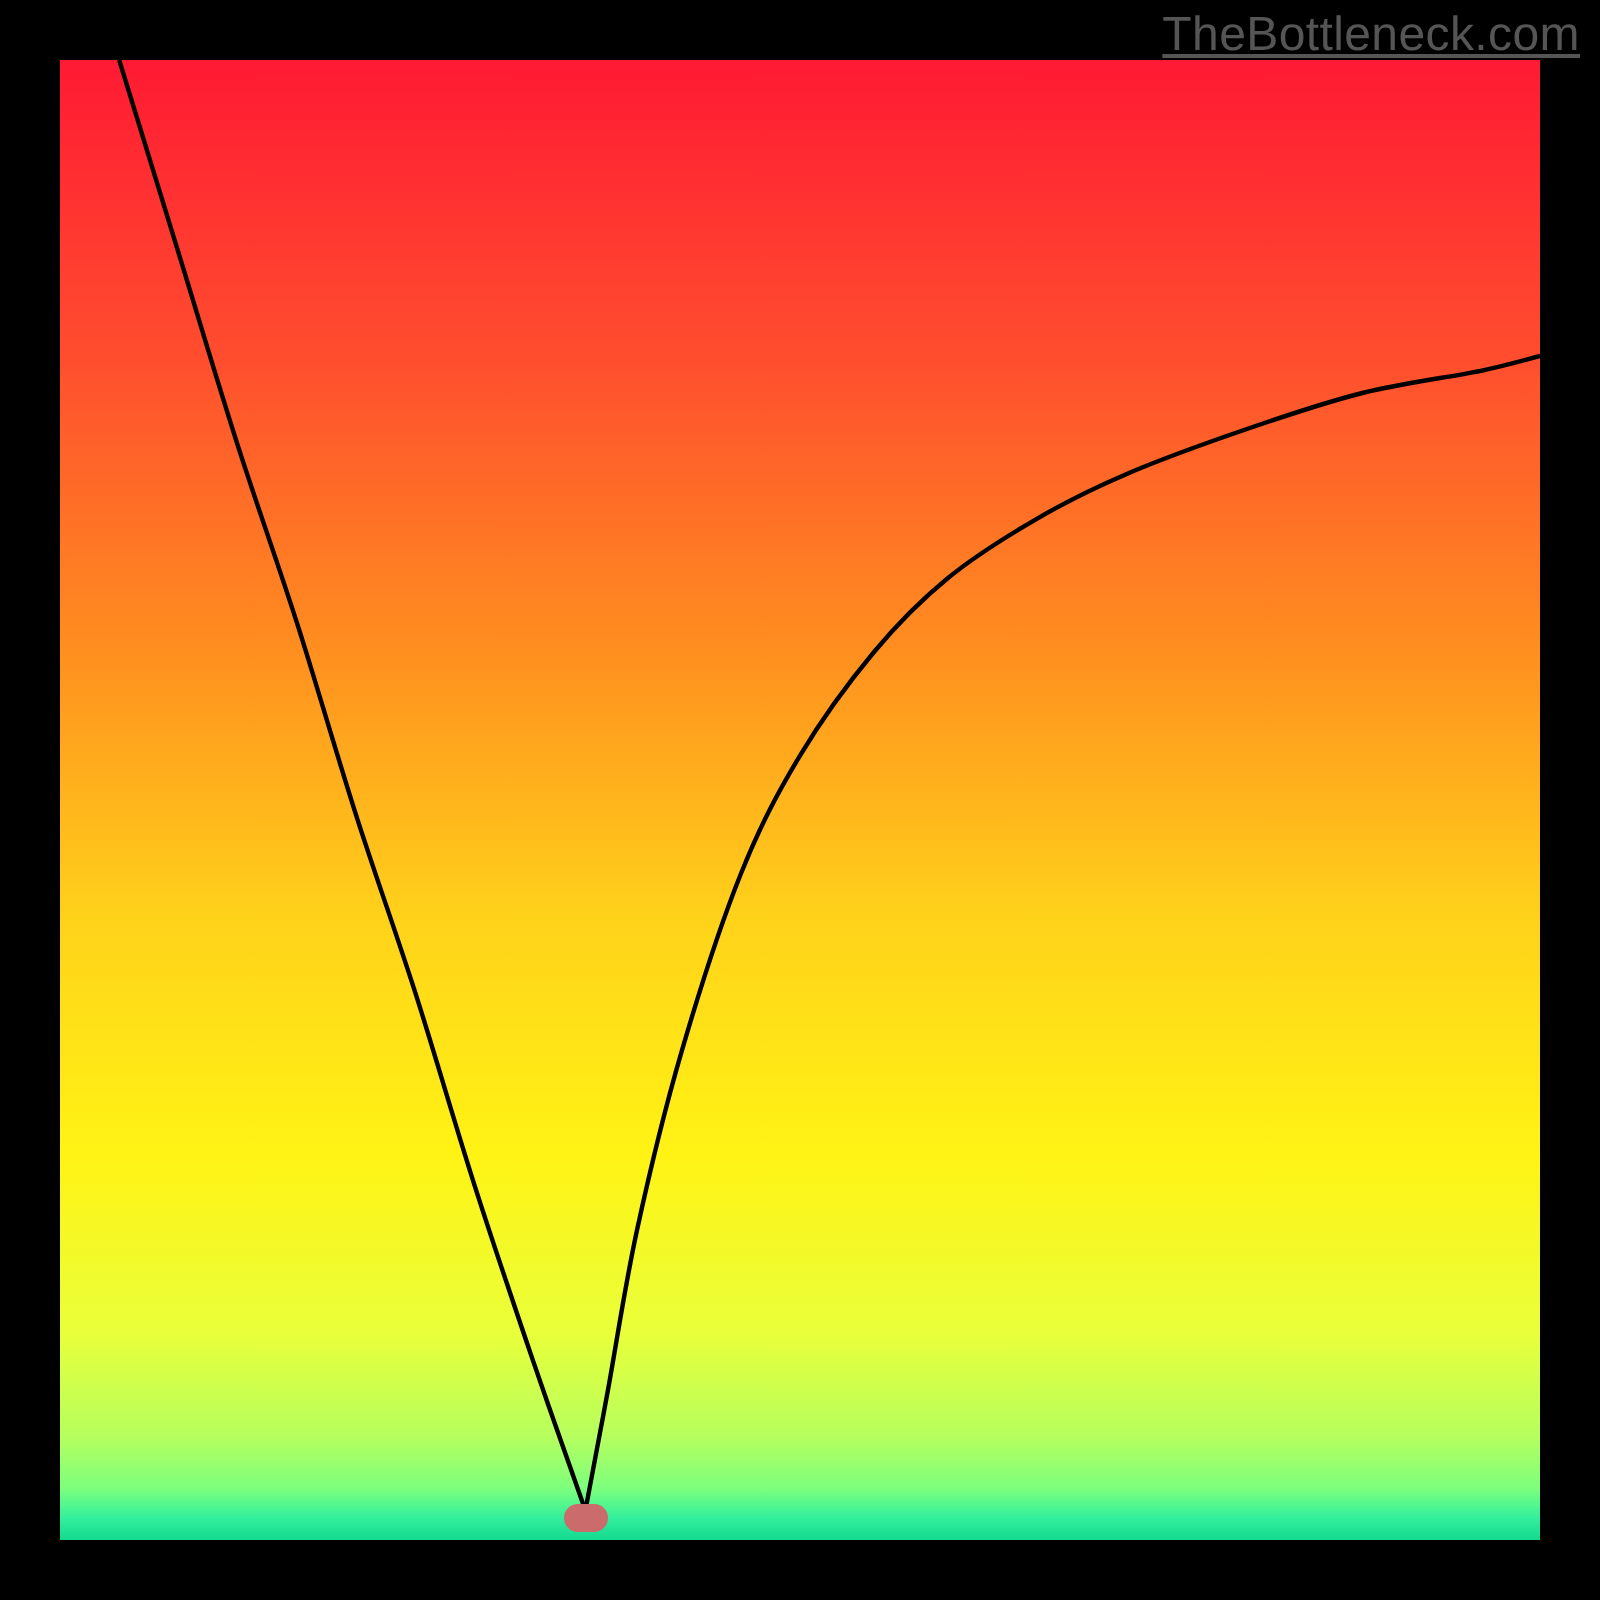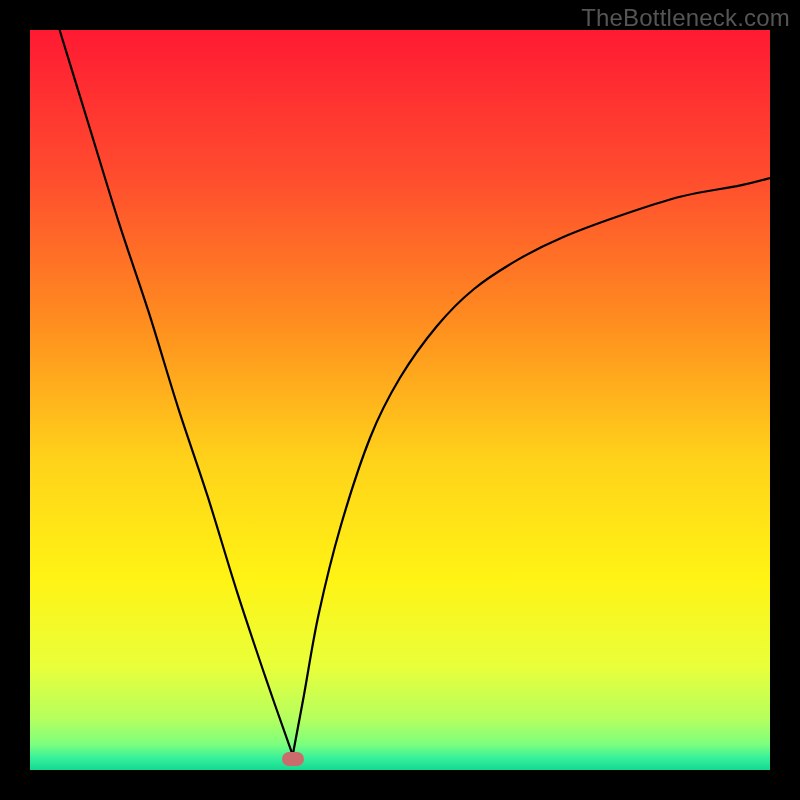--- a/index.html
+++ b/index.html
@@ -28,20 +28,21 @@
   }
   .watermark {
     position: absolute;
     top: 4px;
     right: 10px;
     color: #555;
     font-size: 24px;
     font-weight: 400;
     letter-spacing: 0.2px;
     user-select: none;
+    text-decoration: underline;
   }
   .marker {
     position: absolute;
     width: 22px;
     height: 14px;
     background: #cc6b6b;
     border-radius: 7px;
     transform: translate(-50%, -50%);
   }
 </style>

